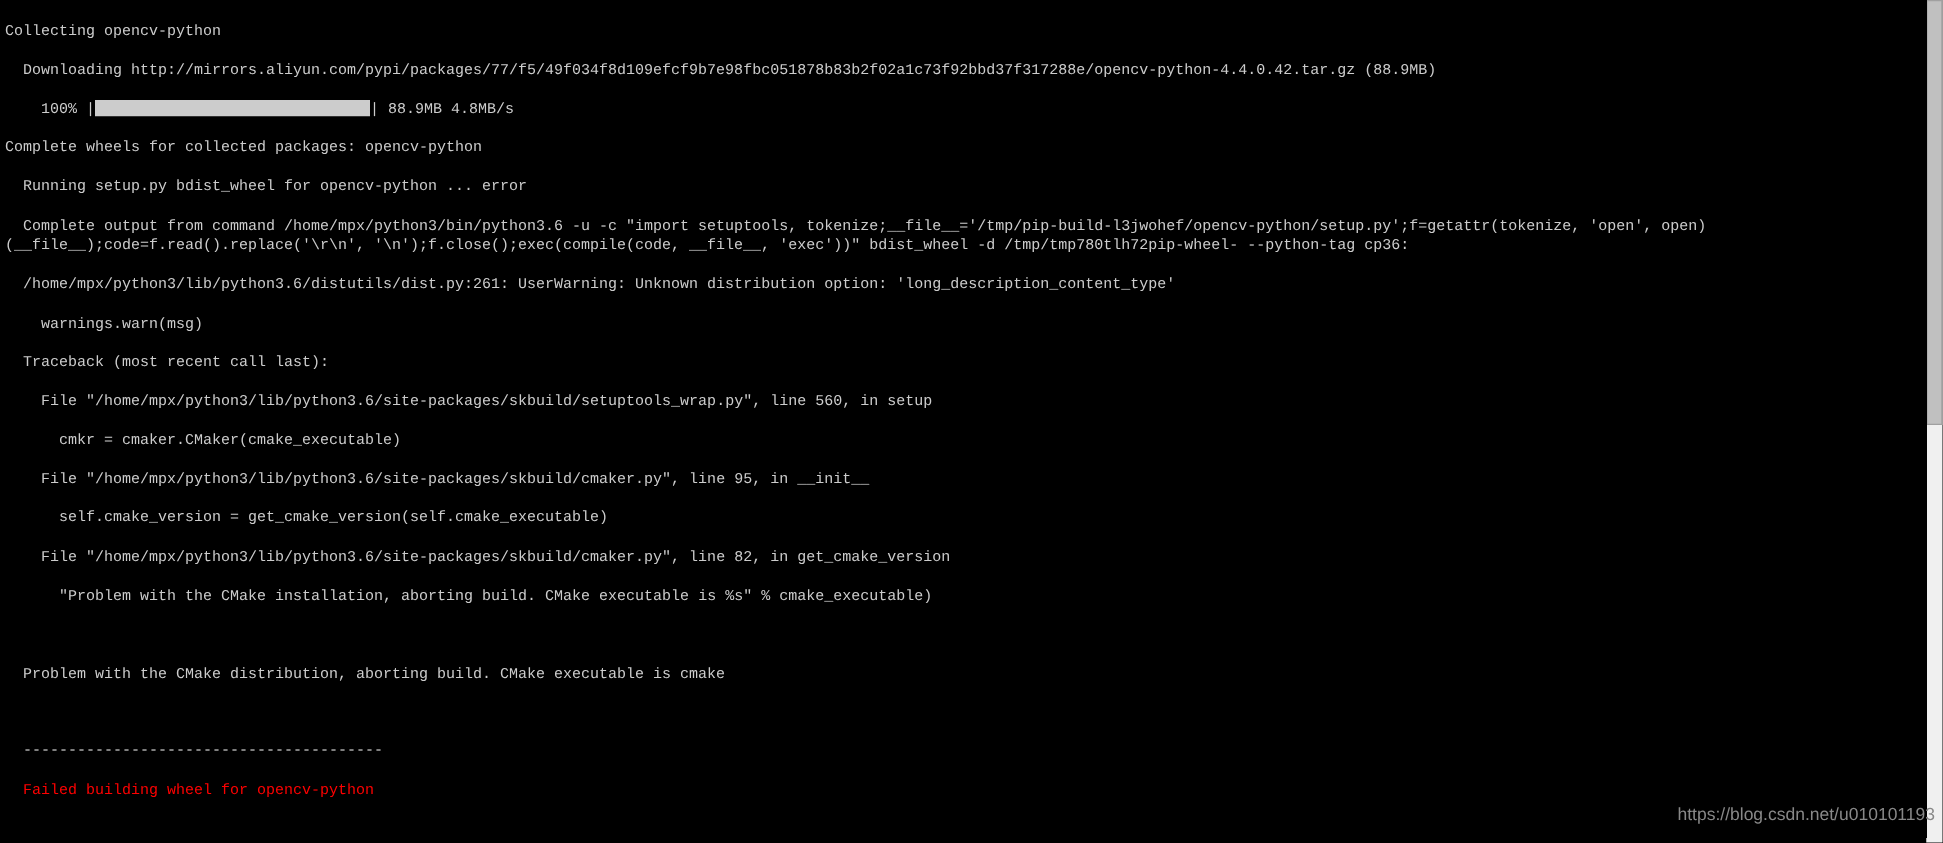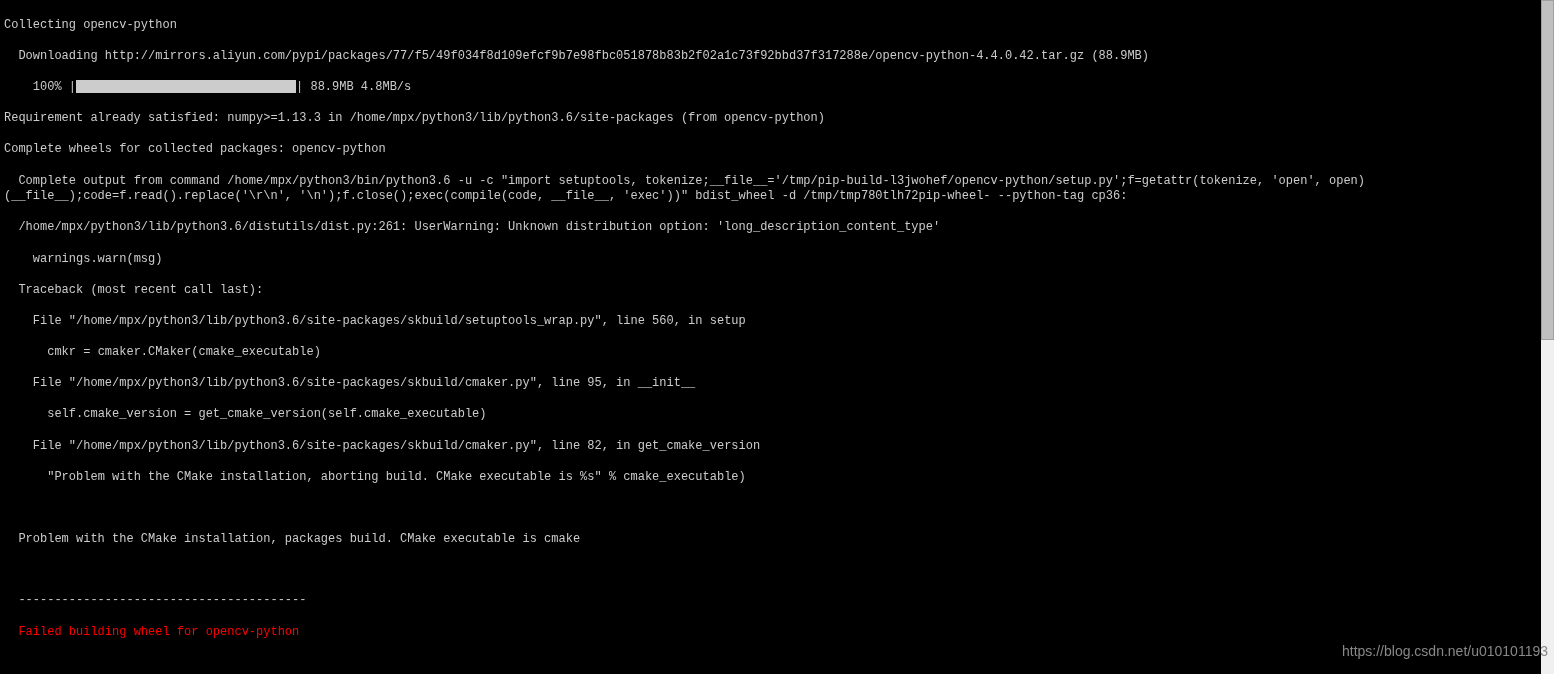--- a/index.html
+++ b/index.html
@@ -67,34 +67,34 @@
       min-height: 15px;
     }
   </style>
 </head>
 <body>
 
 <div class="terminal">
 <div class="line">Collecting opencv-python</div>
 <div class="line">  Downloading http://mirrors.aliyun.com/pypi/packages/77/f5/49f034f8d109efcf9b7e98fbc051878b83b2f02a1c73f92bbd37f317288e/opencv-python-4.4.0.42.tar.gz (88.9MB)</div>
 <div class="line"><span>    100% |</span><span class="progress-bar"></span><span>| 88.9MB 4.8MB/s</span></div>
-<div class="line">Requirement already satisfied: numpy&gt;=1.13.3 in /home/mpx/python3/lib/python3.6/site-packages (from opencv-python)</div>
 <div class="line">Complete wheels for collected packages: opencv-python</div>
+<div class="line">  Running setup.py bdist_wheel for opencv-python ... error</div>
 <div class="line">  Complete output from command /home/mpx/python3/bin/python3.6 -u -c "import setuptools, tokenize;__file__='/tmp/pip-build-l3jwohef/opencv-python/setup.py';f=getattr(tokenize, 'open', open)(__file__);code=f.read().replace('\r\n', '\n');f.close();exec(compile(code, __file__, 'exec'))" bdist_wheel -d /tmp/tmp780tlh72pip-wheel- --python-tag cp36:</div>
 <div class="line">  /home/mpx/python3/lib/python3.6/distutils/dist.py:261: UserWarning: Unknown distribution option: 'long_description_content_type'</div>
 <div class="line">    warnings.warn(msg)</div>
 <div class="line">  Traceback (most recent call last):</div>
 <div class="line">    File "/home/mpx/python3/lib/python3.6/site-packages/skbuild/setuptools_wrap.py", line 560, in setup</div>
 <div class="line">      cmkr = cmaker.CMaker(cmake_executable)</div>
 <div class="line">    File "/home/mpx/python3/lib/python3.6/site-packages/skbuild/cmaker.py", line 95, in __init__</div>
 <div class="line">      self.cmake_version = get_cmake_version(self.cmake_executable)</div>
 <div class="line">    File "/home/mpx/python3/lib/python3.6/site-packages/skbuild/cmaker.py", line 82, in get_cmake_version</div>
 <div class="line">      "Problem with the CMake installation, aborting build. CMake executable is %s" % cmake_executable)</div>
 <div class="line"></div>
-<div class="line">  Problem with the CMake installation, packages build. CMake executable is cmake</div>
+<div class="line">  Problem with the CMake distribution, aborting build. CMake executable is cmake</div>
 <div class="line"></div>
 <div class="line">  ----------------------------------------</div>
 <div class="line red-text">  Failed building wheel for opencv-python</div>
 
 
 
 
 
 
 

